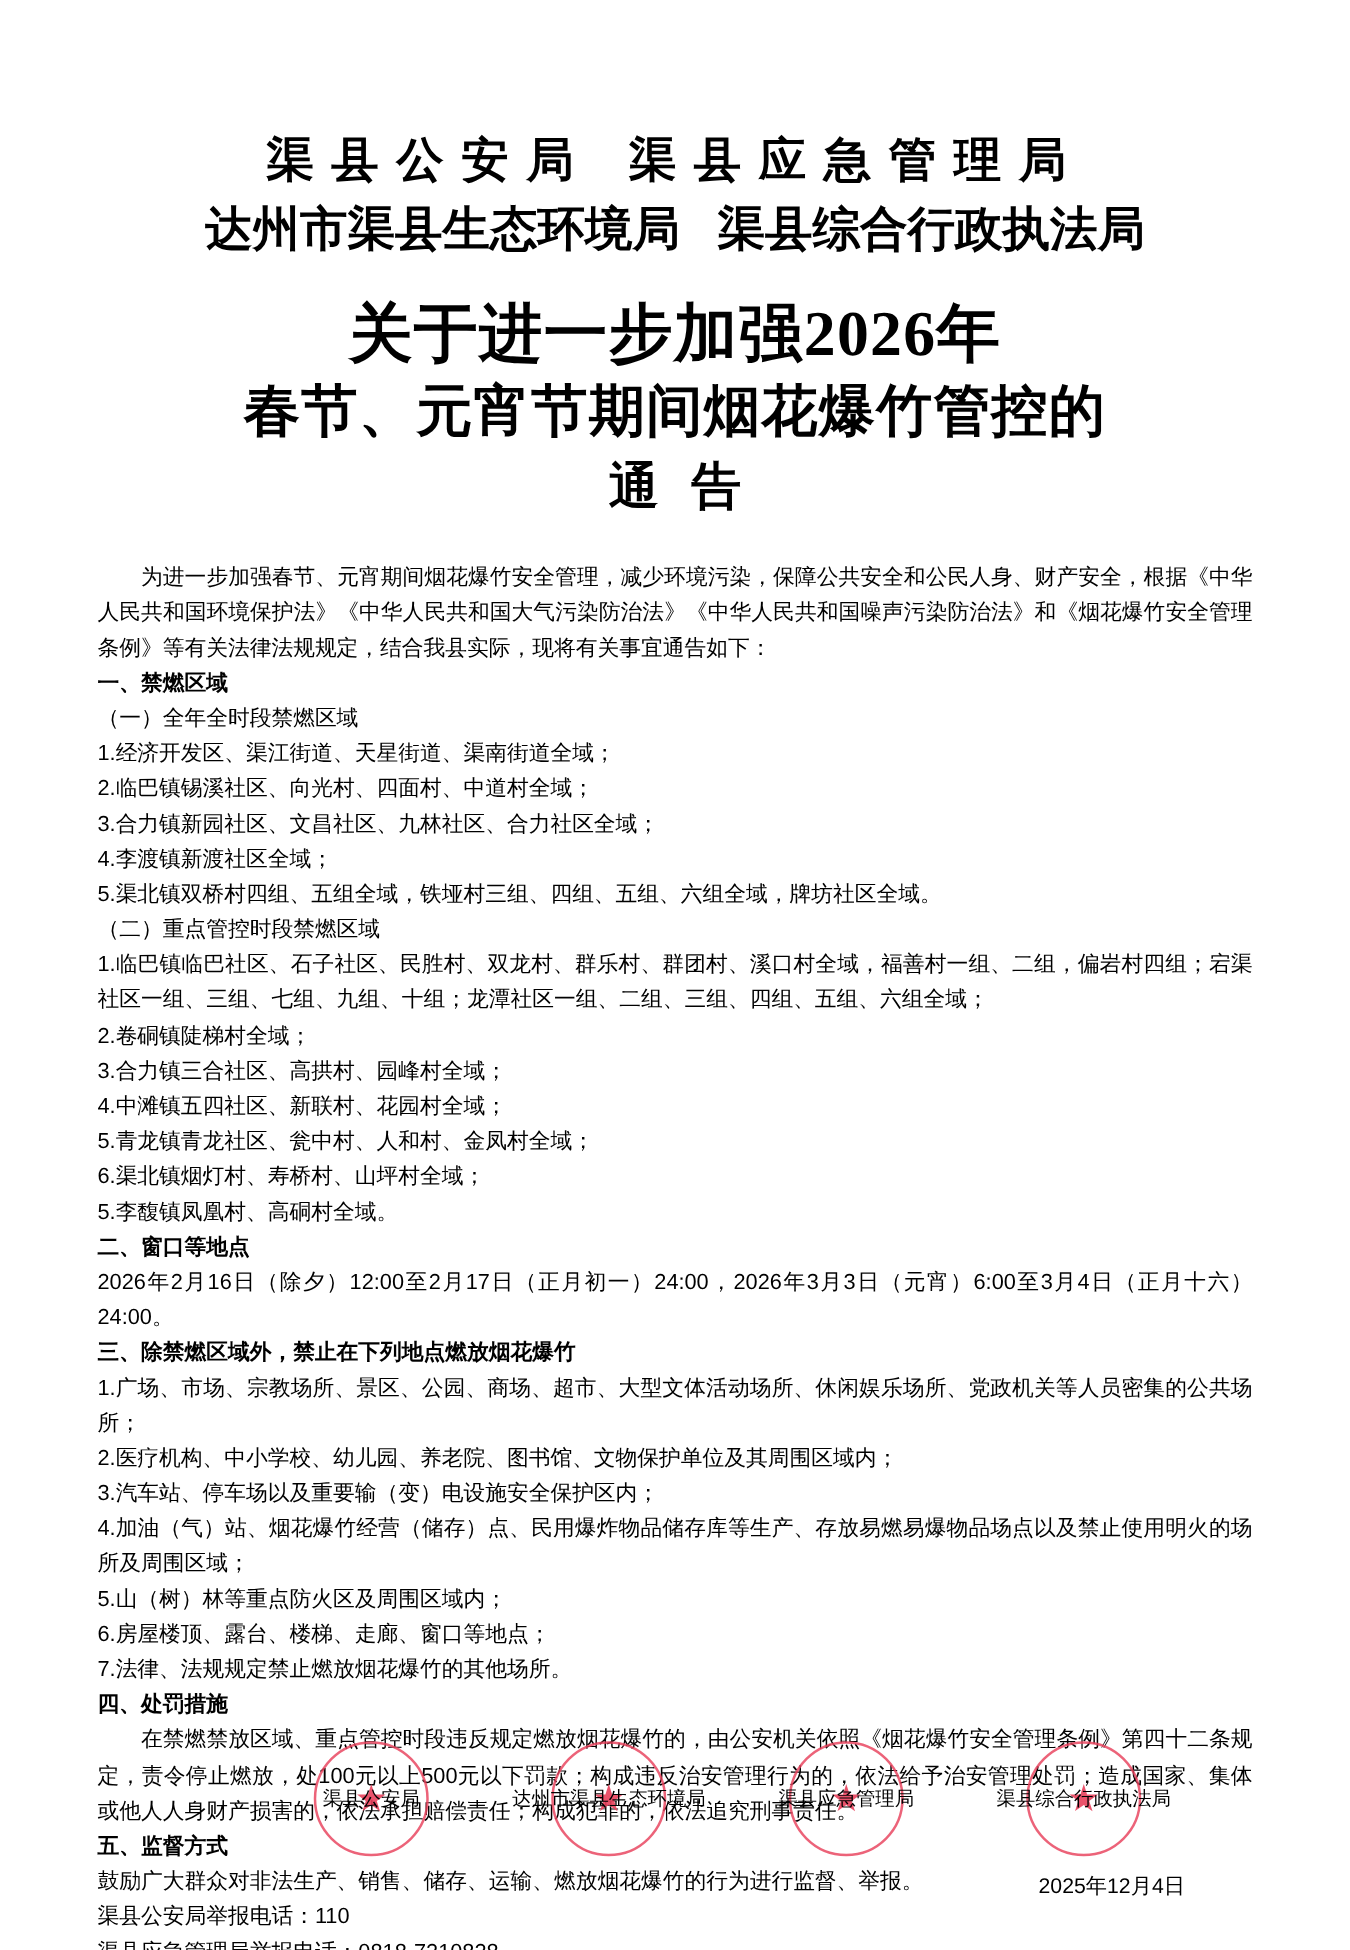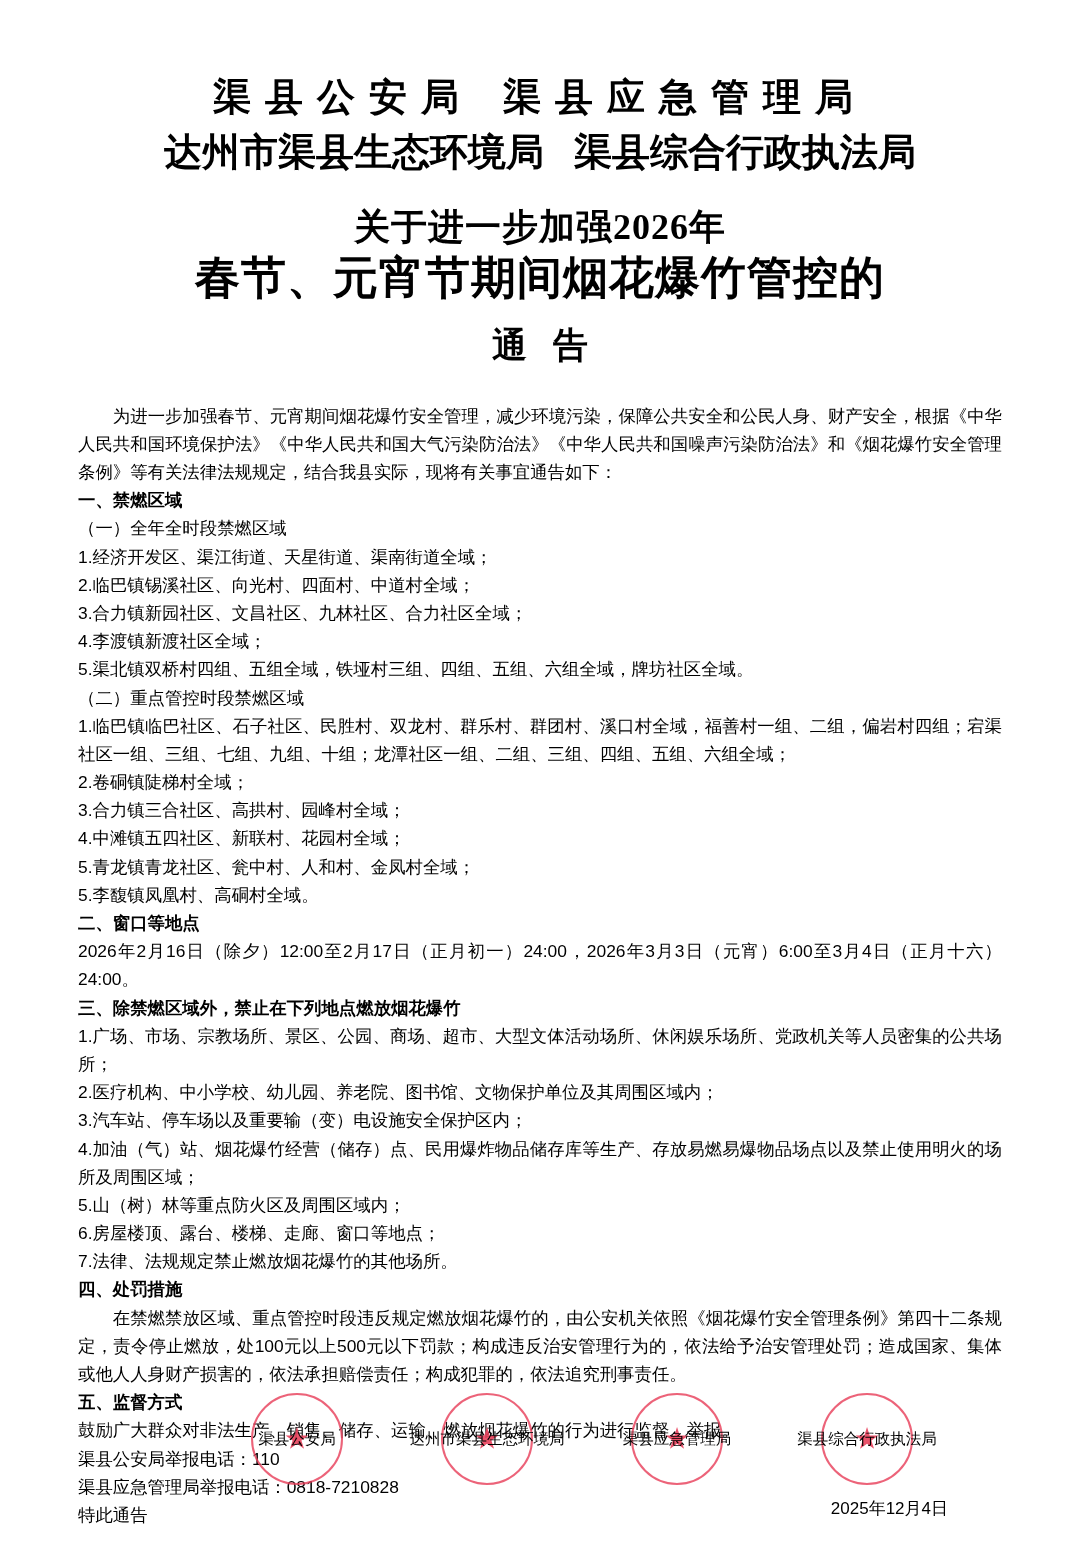--- a/index.html
+++ b/index.html
@@ -12,21 +12,21 @@
     height: 1560px;
     font-family: "Liberation Serif", "DejaVu Serif", serif;
     color: #000;
     position: relative;
     overflow: hidden;
   }
   .page {
     width: 1080px;
     height: 1560px;
     box-sizing: border-box;
-    padding: 70px 78px 0 78px;
+    padding: 102px 78px 0 78px;
     position: relative;
   }
 
   
   .issuers {
     text-align: center;
     font-weight: bold;
     color: #000;
   }
   .issuer-line {
@@ -44,33 +44,33 @@
   }
 
   
   .title-block {
     text-align: center;
     margin-top: 24px;
     font-weight: bold;
     line-height: 1.28;
   }
   .title-line {
-    font-size: 36px;
+    font-size: 51px;
     font-family: "Liberation Serif", "DejaVu Serif", serif;
     letter-spacing: 1px;
   }
   .title-line.big {
     font-size: 45px;
   }
   .title-word {
-    font-size: 35px;
+    font-size: 40px;
     letter-spacing: 26px;
     padding-left: 26px;
     display: inline-block;
-    margin-top: 16px;
+    margin-top: 4px;
   }
 
   
   .body {
     margin-top: 33px;
     font-size: 17.4px;
     line-height: 1.62;
     font-family: "Liberation Sans", "DejaVu Sans", sans-serif;
     text-align: justify;
   }
@@ -180,20 +180,21 @@
     <p class="p-ind1">3.合力镇新园社区、文昌社区、九林社区、合力社区全域；</p>
     <p class="p-ind1">4.李渡镇新渡社区全域；</p>
     <p class="p-ind1">5.渠北镇双桥村四组、五组全域，铁垭村三组、四组、五组、六组全域，牌坊社区全域。</p>
 
     <p class="p-ind2">（二）重点管控时段禁燃区域</p>
     <p class="p-ind1">1.临巴镇临巴社区、石子社区、民胜村、双龙村、群乐村、群团村、溪口村全域，福善村一组、二组，偏岩村四组；宕渠社区一组、三组、七组、九组、十组；龙潭社区一组、二组、三组、四组、五组、六组全域；</p>
     <p class="p-ind1">2.卷硐镇陡梯村全域；</p>
     <p class="p-ind1">3.合力镇三合社区、高拱村、园峰村全域；</p>
     <p class="p-ind1">4.中滩镇五四社区、新联村、花园村全域；</p>
     <p class="p-ind1">5.青龙镇青龙社区、瓮中村、人和村、金凤村全域；</p>
+    <p class="p-ind1">6.渠北镇烟灯村、寿桥村、山坪村全域；</p>
     <p class="p-ind1">5.李馥镇凤凰村、高硐村全域。</p>
 
     <p class="sec-head">二、窗口等地点</p>
     <p class="p-ind1">2026年2月16日（除夕）12:00至2月17日（正月初一）24:00，2026年3月3日（元宵）6:00至3月4日（正月十六）24:00。</p>
 
     <p class="sec-head">三、除禁燃区域外，禁止在下列地点燃放烟花爆竹</p>
     <p class="p-ind1">1.广场、市场、宗教场所、景区、公园、商场、超市、大型文体活动场所、休闲娱乐场所、党政机关等人员密集的公共场所；</p>
     <p class="p-ind1">2.医疗机构、中小学校、幼儿园、养老院、图书馆、文物保护单位及其周围区域内；</p>
     <p class="p-ind1">3.汽车站、停车场以及重要输（变）电设施安全保护区内；</p>
     <p class="p-ind1">4.加油（气）站、烟花爆竹经营（储存）点、民用爆炸物品储存库等生产、存放易燃易爆物品场点以及禁止使用明火的场所及周围区域；</p>

